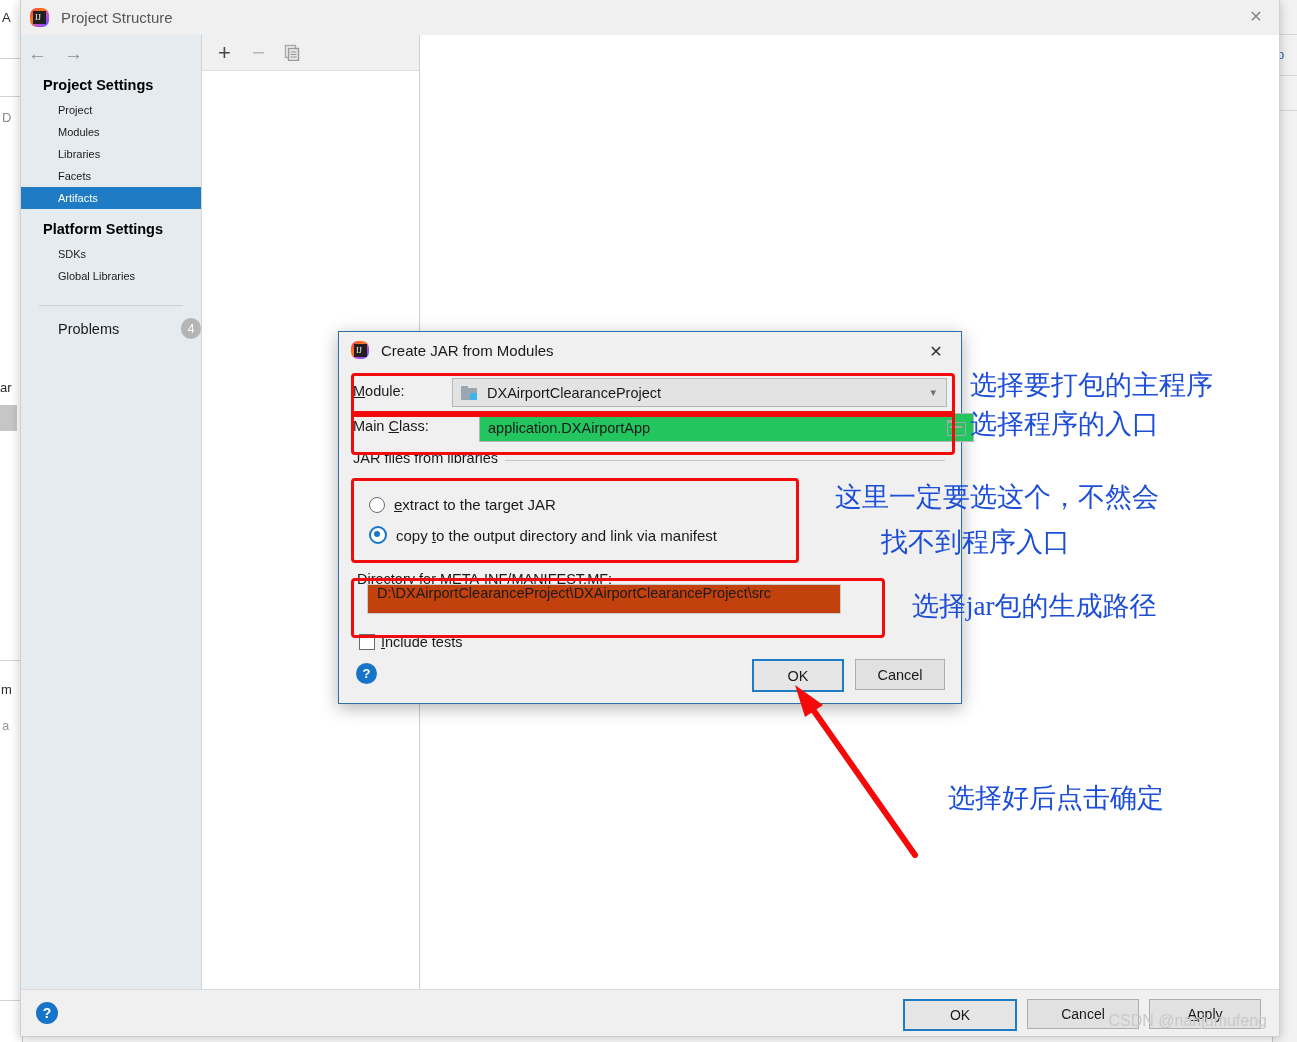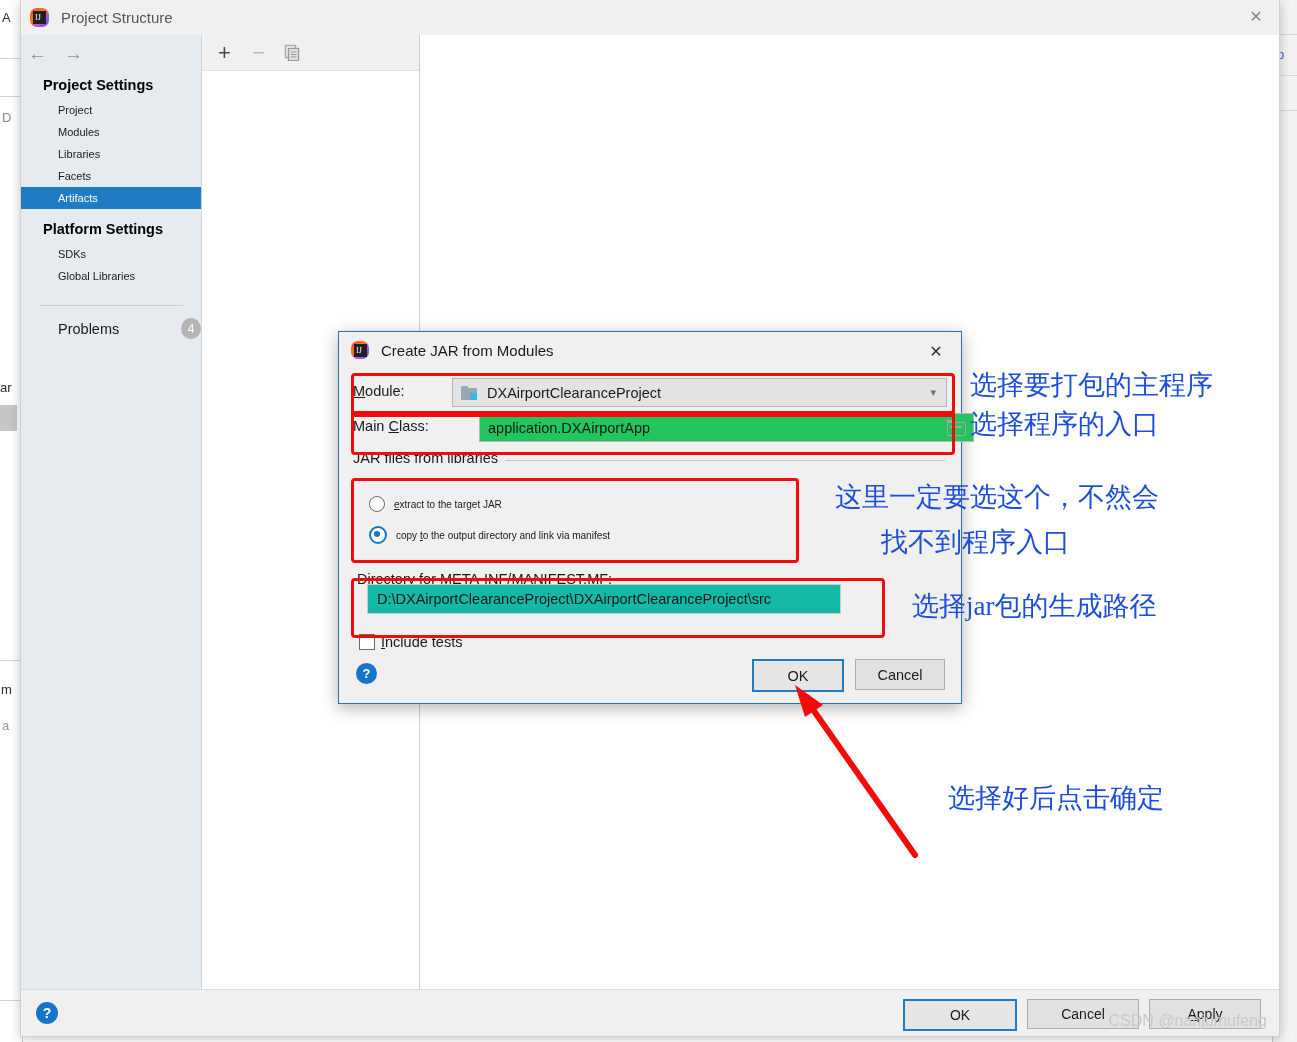--- a/index.html
+++ b/index.html
@@ -418,21 +418,21 @@
     position: absolute;
     left: 150px; top: 92px;
     width: 456px;
     border-top: 1px solid #c5c5c5;
   }
 
   .radio-row {
     position: absolute;
     display: flex;
     align-items: center;
-    font-size: 10px;
+    font-size: 15px;
     color: #1a1a1a;
   }
   .radio-circle {
     width: 14px; height: 14px;
     border-radius: 50%;
     border: 1.5px solid #6b6b6b;
     background: #fff;
     margin-right: 9px;
     flex: none;
     position: relative;
@@ -453,24 +453,24 @@
   .dir-label {
     position: absolute;
     left: 18px; top: 203px;
     font-size: 14.5px;
     color: #1a1a1a;
   }
   .dir-field {
     position: absolute;
     left: 28px; top: 216px;
     width: 472px; height: 28px;
-    background: #14b8a6;
+    background: #c2410c;
     border: 1px solid #cccccc;
     display: flex;
-    align-items: center;
+    align-items: flex-start;
   }
   .dir-text {
     margin-left: 9px;
     font-size: 14.5px;
     color: #1a1a1a;
   }
 
   .check-row {
     position: absolute;
     left: 20px; top: 266px;

